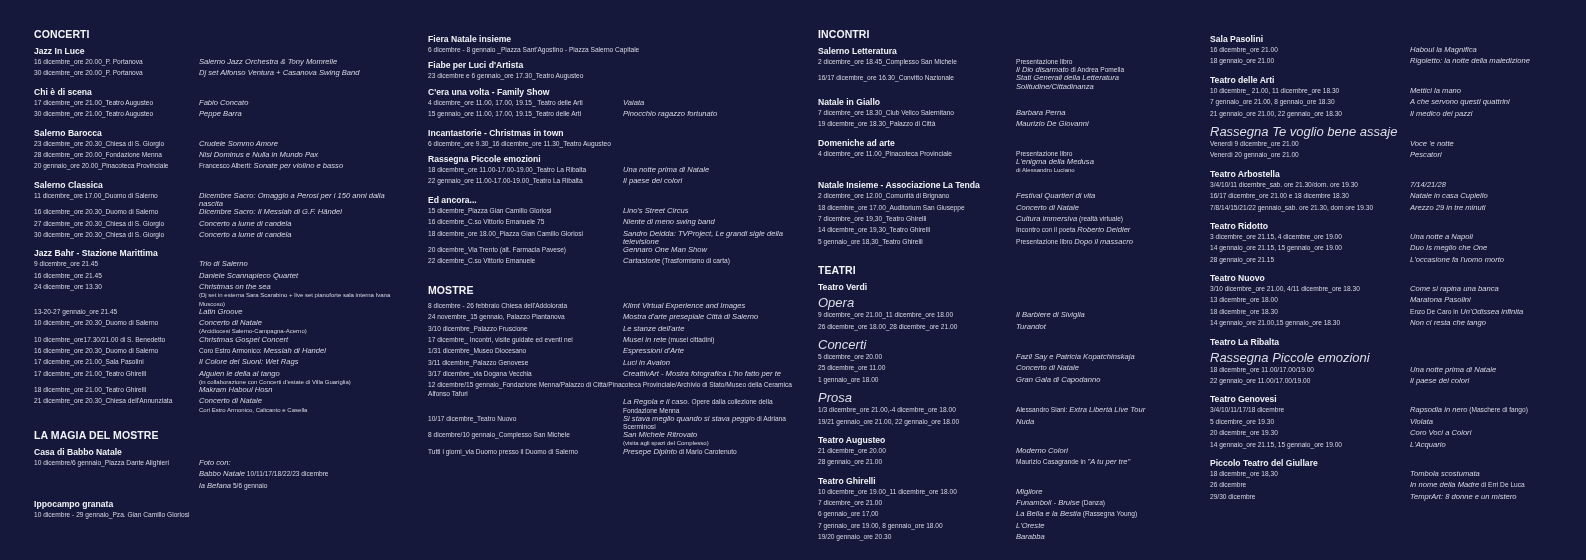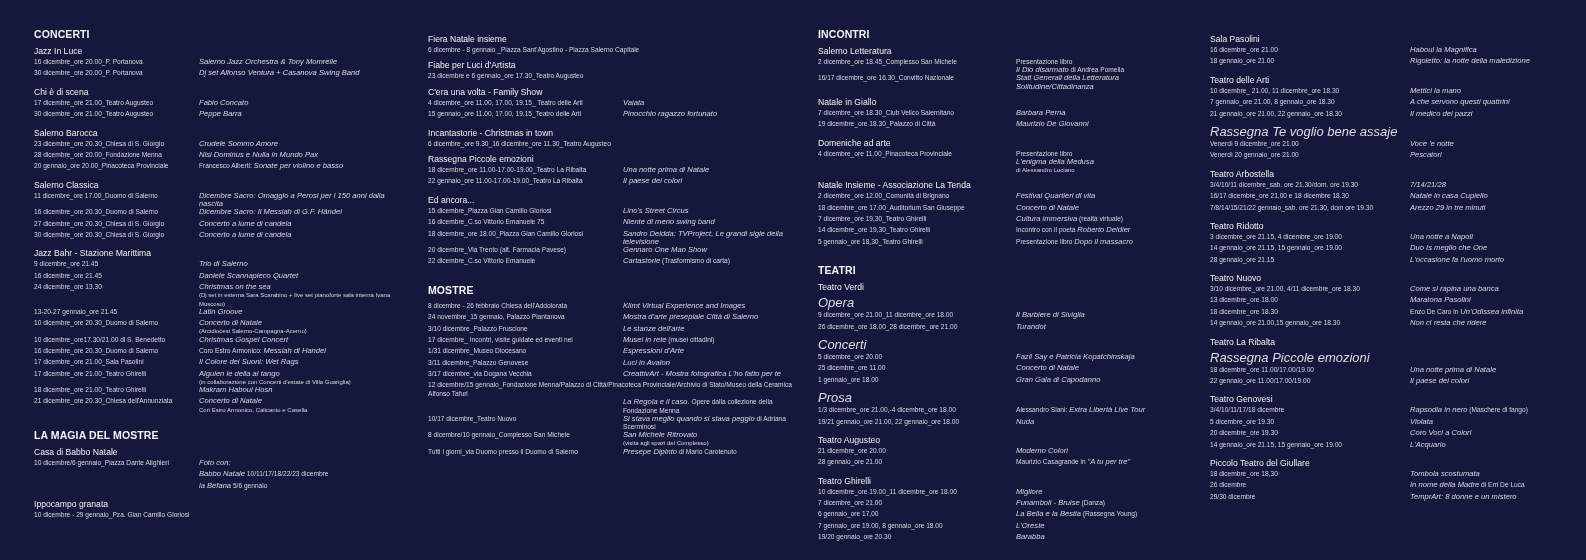--- a/index.html
+++ b/index.html
@@ -2,21 +2,21 @@
 <html><head>
 <meta charset="utf-8">
 <style>
   html,body{margin:0;padding:0;}
   body{width:1586px;height:560px;background:#15183a;color:#e6e7ee;font-family:"Liberation Sans",sans-serif;overflow:hidden;position:relative;}
   .page{position:absolute;top:0;left:0;width:1586px;height:528px;}
   .col{position:absolute;top:28px;width:375px;}
   .col1{left:34px;} .col2{left:428px;} .col3{left:818px;} .col4{left:1210px;}
   .cat{font-size:10.5px;font-weight:bold;letter-spacing:0.1px;margin:0 0 6px 0;color:#f2f3f7;}
   .cat.spaced{margin-top:15px;}
-  .sec{font-size:8.6px;font-weight:normal;margin:6px 0 2px 0;color:#f0f1f5;}
+  .sec{font-size:8.6px;font-weight:bold;margin:6px 0 2px 0;color:#f0f1f5;}
   .sub{font-size:13px;font-style:italic;margin:3px 0 1px 0;color:#dcdde6;}
   .row{display:flex;font-size:6.6px;line-height:8.2px;min-height:11.4px;color:#d6d8e2;}
   .row .l{width:165px;flex:none;}
   .col2 .row .l{width:195px;}
   .col3 .row .l{width:198px;}
   .col4 .row .l{width:200px;}
   .row .r{flex:1;font-style:italic;font-size:7.6px;}
   .row .r .n{font-style:normal;font-size:6.6px;}
   .row .r .small{display:block;font-style:normal;font-size:6px;}
   .full{font-size:6.6px;line-height:8.4px;color:#d6d8e2;}
@@ -406,21 +406,21 @@
       <div class="row">
         <div class="l">13 dicembre_ore 18.00</div>
         <div class="r"><span>Maratona Pasolini</span></div>
       </div>
       <div class="row">
         <div class="l">18 dicembre_ore 18.30</div>
         <div class="r"><span class="n">Enzo De Caro in </span><span>Un'Odissea infinita</span></div>
       </div>
       <div class="row">
         <div class="l">14 gennaio_ore 21.00,15 gennaio_ore 18.30</div>
-        <div class="r"><span>Non ci resta che ridere</span></div>
+        <div class="r"><span>Non ci resta che tango</span></div>
       </div>
       <div class="sec">Teatro La Ribalta</div>
       <div class="sub">Rassegna Piccole emozioni</div>
       <div class="row">
         <div class="l">18 dicembre_ore 11.00/17.00/19.00</div>
         <div class="r"><span>Una notte prima di Natale</span></div>
       </div>
       <div class="row">
         <div class="l">22 gennaio_ore 11.00/17.00/19.00</div>
         <div class="r"><span>Il paese dei colori</span></div>

